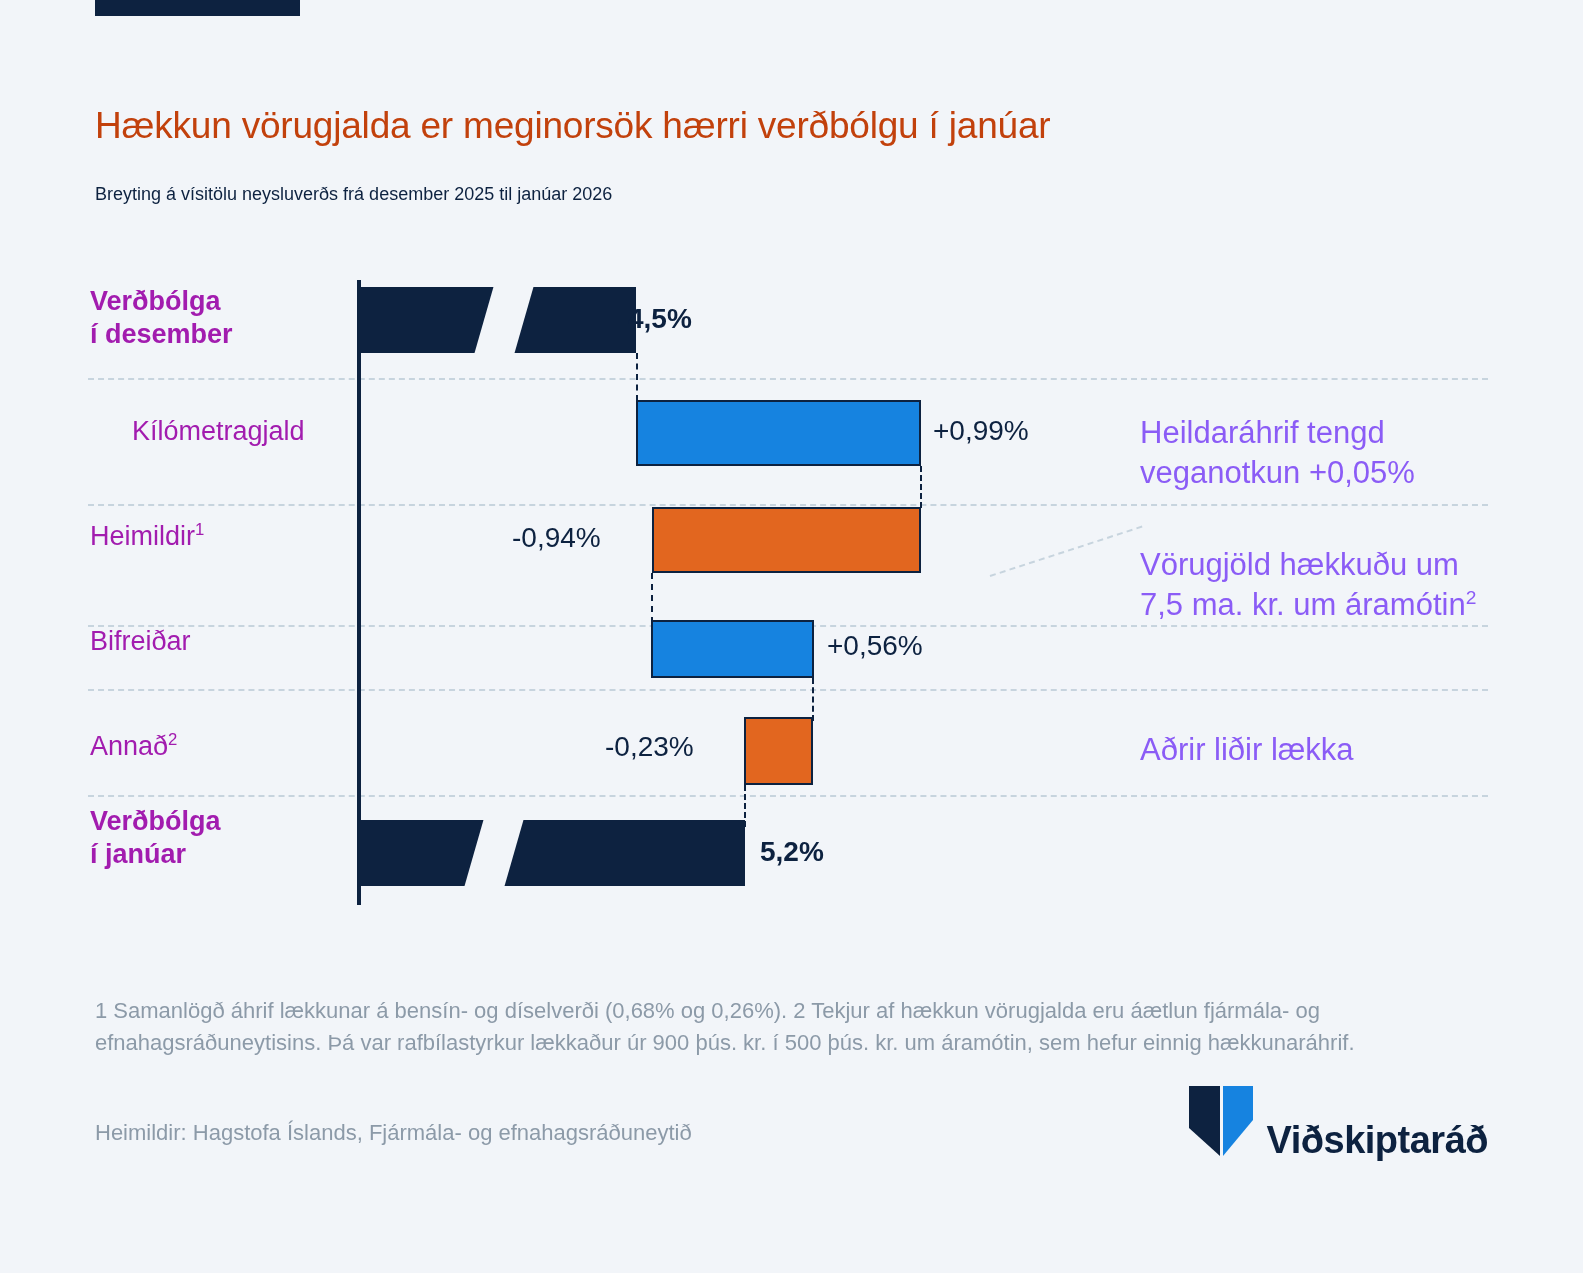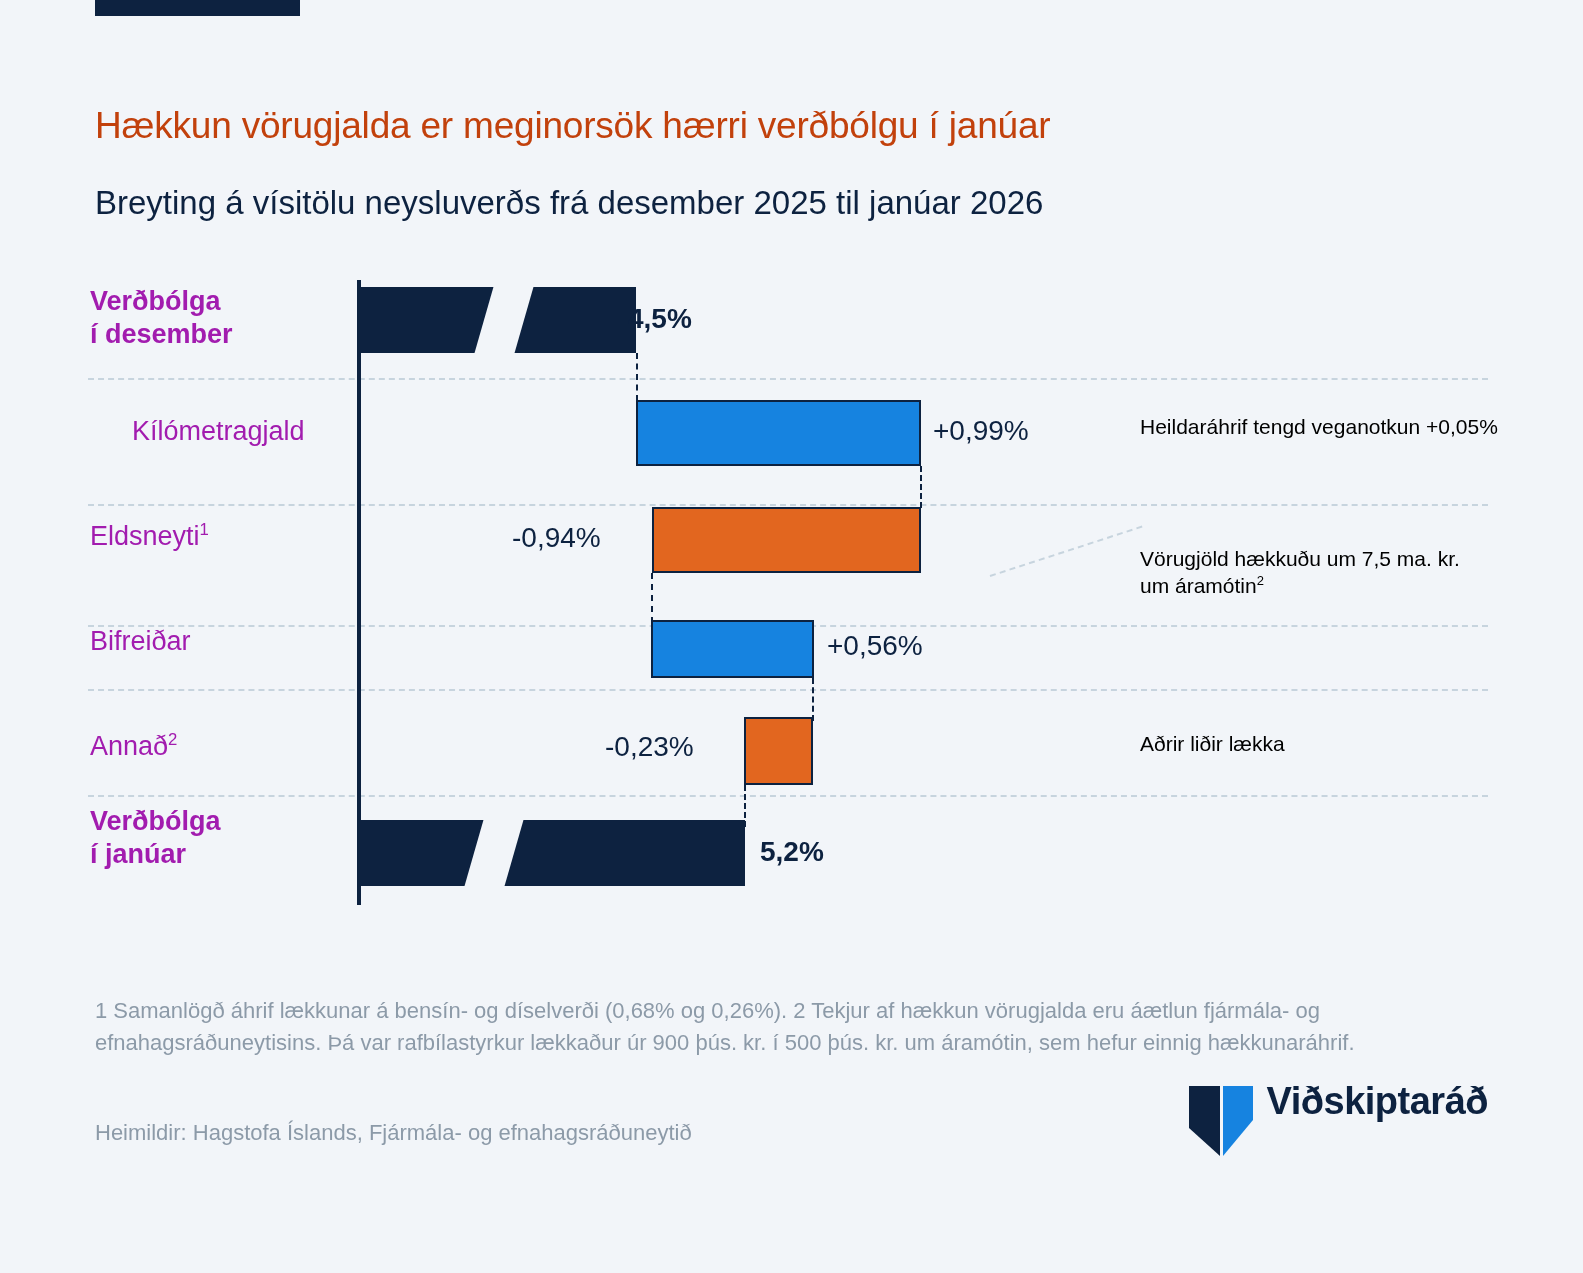--- a/index.html
+++ b/index.html
@@ -29,21 +29,21 @@
     top: 80px;
     font-size: 37px;
     font-weight: normal;
     color: #c2410c;
     letter-spacing: -0.2px;
   }
   .subtitle {
     position: absolute;
     left: 95px;
     top: 184px;
-    font-size: 33px;
+    font-size: 18px;
     color: #0d2240;
   }
 
   
   .chart {
     position: absolute;
     left: 0;
     top: 265px;
     width: 1583px;
     height: 650px;
@@ -93,22 +93,22 @@
   }
   .break {
     position: absolute;
     width: 40px;
     background: #f2f5f9;
     transform: skewX(-16deg);
   }
   .annotation {
     position: absolute;
     left: 1140px;
-    font-size: 21px;
-    color: #000000;
+    font-size: 31px;
+    color: #8b5cf6;
     line-height: 1.3;
   }
   .leader {
     position: absolute;
     border-top: 2px dashed #c7d4de;
     transform-origin: left center;
   }
   sup { font-size: 0.62em; }
 
   
@@ -126,21 +126,21 @@
     left: 95px;
     top: 1120px;
     font-size: 22px;
     color: #8c9aa8;
   }
   .logo {
     position: absolute;
     right: 95px;
     top: 1080px;
     display: flex;
-    align-items: flex-start;
+    align-items: flex-end;
     gap: 8px;
   }
   .logo-text {
     font-size: 38px;
     font-weight: bold;
     color: #0d2240;
     letter-spacing: -0.5px;
   }
 </style>
 </head>
@@ -169,21 +169,21 @@
   <div class="break" style="left:484px; top:18px; height:74px;"></div>
   <div class="bar-value bold" style="left:628px; top:38px;">4,5%</div>
 
   <div class="row-label" style="top:150px;margin-left:42px;">Kílómetragjald</div>
   <div class="bar blue" style="left:636px; top:135px; width:285px; height:66px;"></div>
   <div class="bar-value" style="left:933px; top:150px;">+0,99%</div>
   <div class="connector" style="left:920px; top:201px; height:42px;"></div>
   <div class="connector" style="left:636px; top:88px; height:48px;"></div>
 
   <div class="row-label" style="top:255px;">
-    <span>Eldsneyti</span><sup>1</sup>
+    <span>Heimildir</span><sup>1</sup>
   </div>
   <div class="bar orange" style="left:652px; top:242px; width:269px; height:66px;"></div>
   <div class="bar-value" style="left:512px; top:257px;">-0,94%</div>
   <div class="connector" style="left:651px; top:308px; height:50px;"></div>
 
   <div class="row-label" style="top:360px;">Bifreiðar</div>
   <div class="bar blue" style="left:651px; top:355px; width:163px; height:58px;"></div>
   <div class="bar-value" style="left:827px; top:365px;">+0,56%</div>
   <div class="connector" style="left:812px; top:413px; height:43px;"></div>
 

